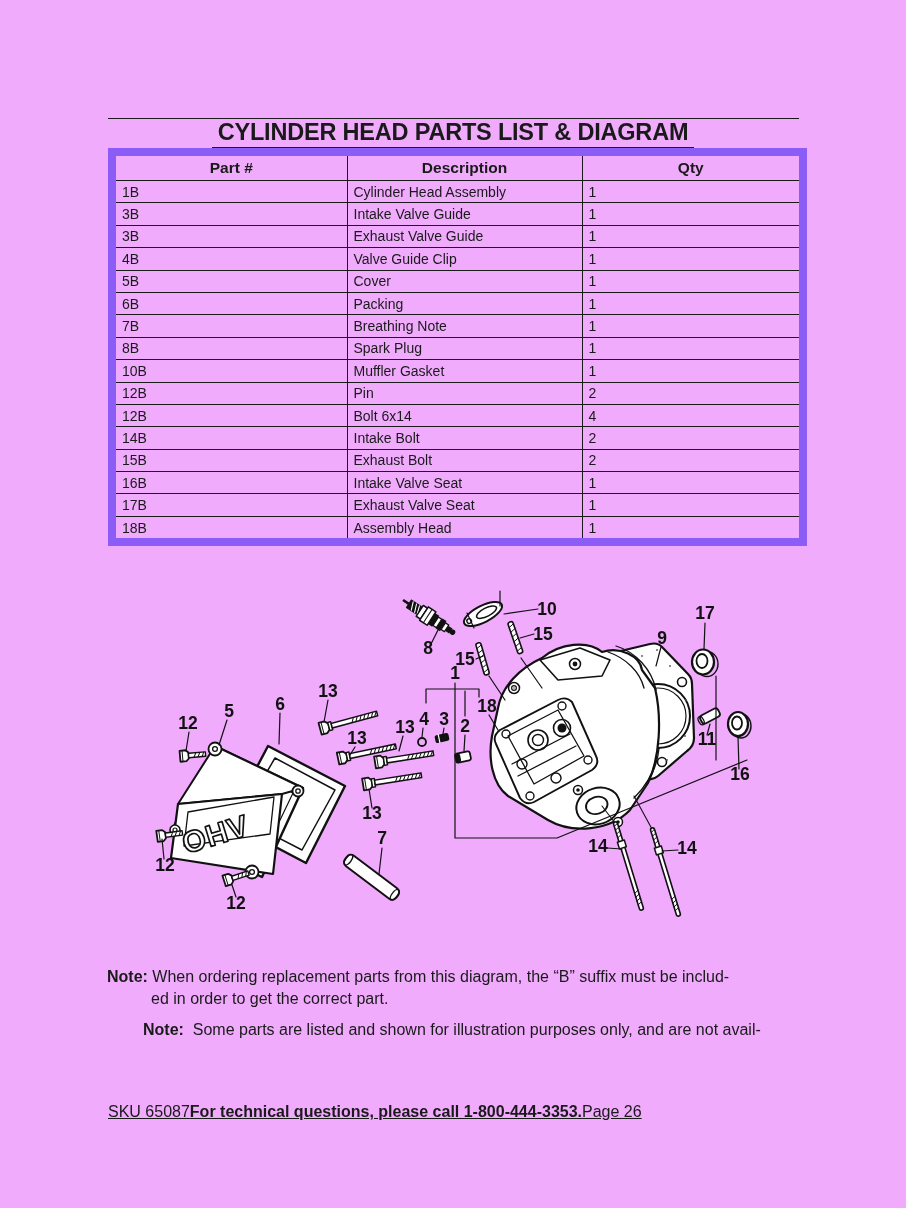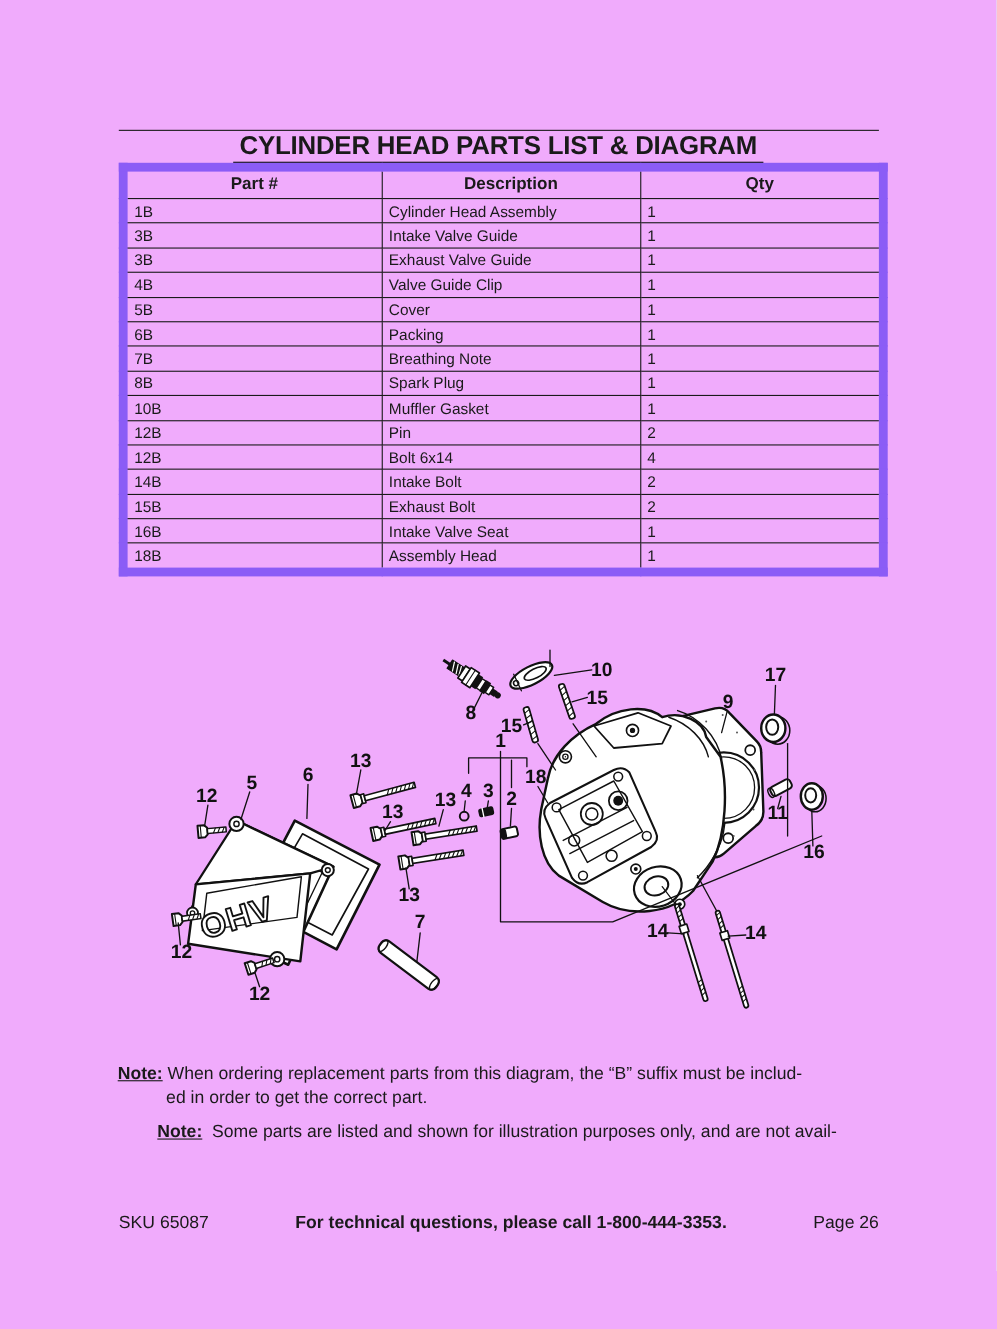--- a/index.html
+++ b/index.html
@@ -33,25 +33,25 @@
   .diagram{position:absolute; left:110px; top:588px; width:690px; height:365px;}
   .diagram text.callout{
     font-family:"Liberation Sans", sans-serif; font-size:17.5px; font-weight:bold;
     fill:#111; text-anchor:middle;
   }
   .note{
     position:absolute; left:107px; width:700px; padding-left:44px;
     font-size:16px; line-height:21.8px;
   }
   .note .l1{display:block; text-indent:-44px;}
-  .note .nlab{font-weight:bold; text-decoration:underline;text-align:center;}
+  .note .nlab{font-weight:bold; text-align:center;}
   .note-1{top:966px;} .note-2{top:1019px;margin-left:36px;}
   .footer{
     position:absolute; left:108px; top:1103px; width:691px;
-    display:flex; justify-content:space-between; align-items:baseline; font-size:16px;
+    display:flex; align-items:baseline; font-size:16px;text-decoration:underline;
   }
   .footer .mid{font-weight:bold;}
 </style>
 </head>
 <body>
 
 <div class="page">
 
   <div class="top-rule"></div>
 
@@ -134,20 +134,25 @@
           <td>2</td>
         </tr>
         <tr>
           <td>15B</td>
           <td>Exhaust Bolt</td>
           <td>2</td>
         </tr>
         <tr>
           <td>16B</td>
           <td>Intake Valve Seat</td>
+          <td>1</td>
+        </tr>
+        <tr>
+          <td>17B</td>
+          <td>Exhaust Valve Seat</td>
           <td>1</td>
         </tr>
         <tr>
           <td>18B</td>
           <td>Assembly Head</td>
           <td>1</td>
         </tr>
       </tbody>
   </table>
 

